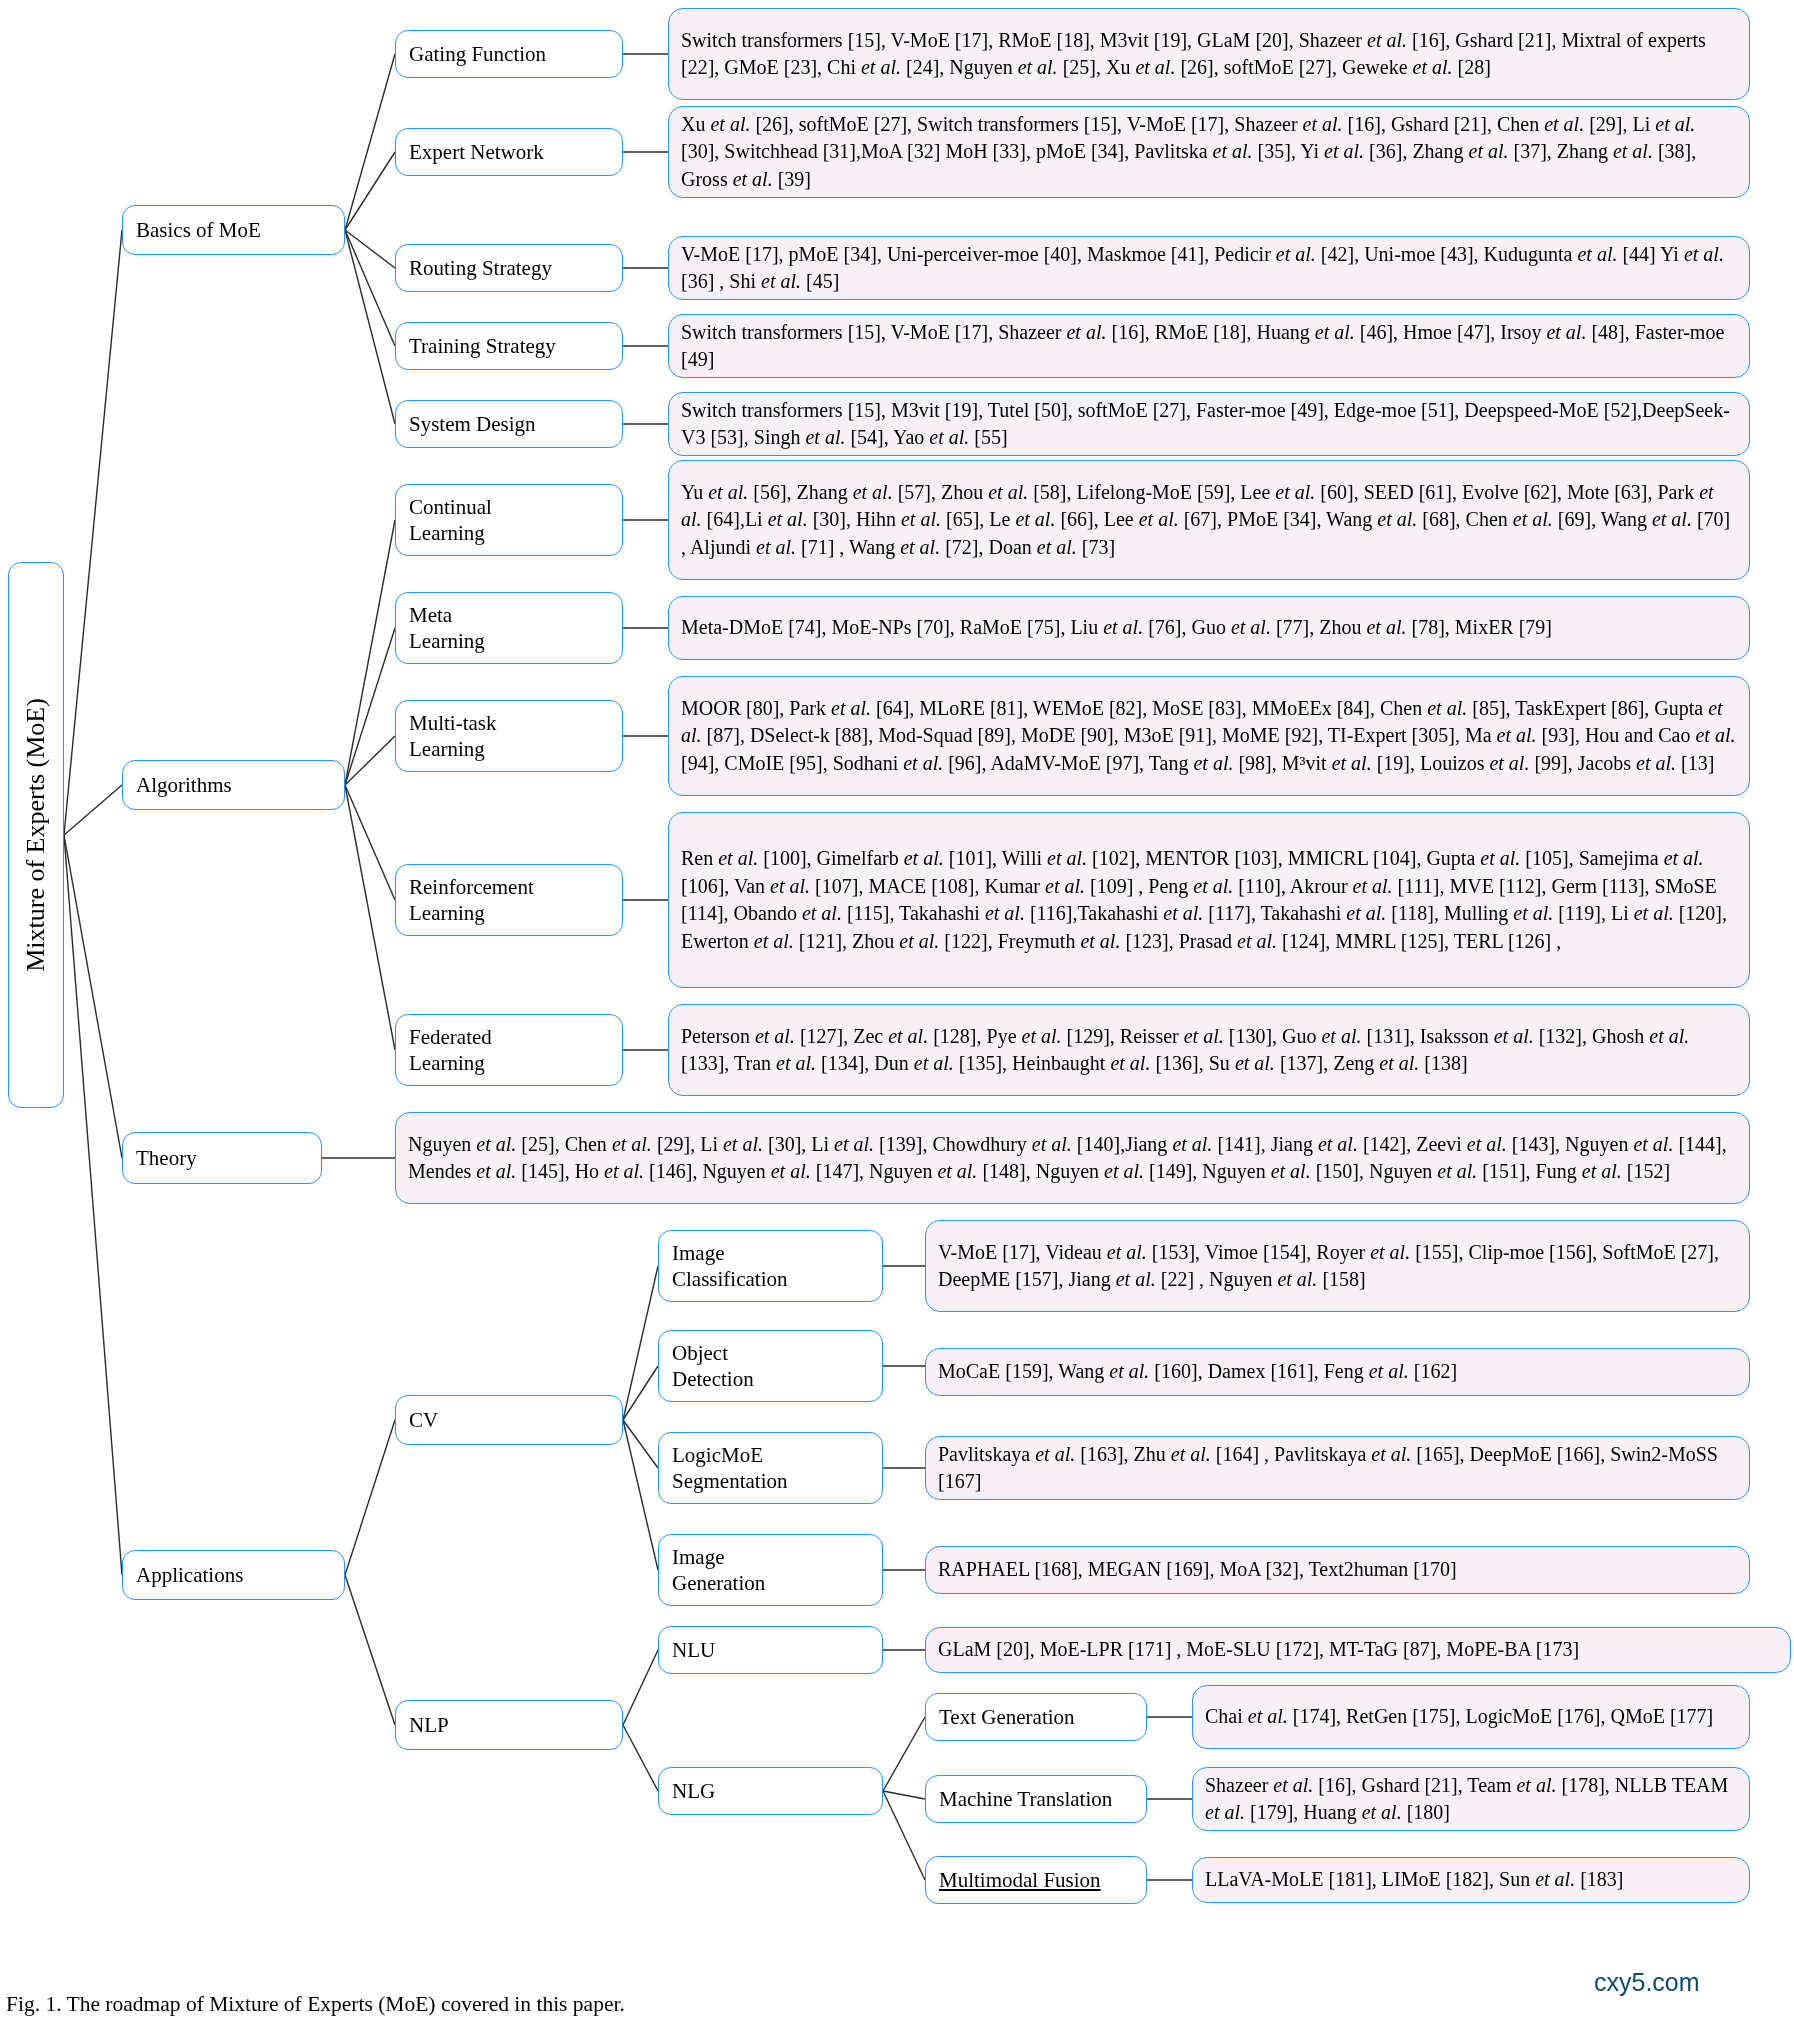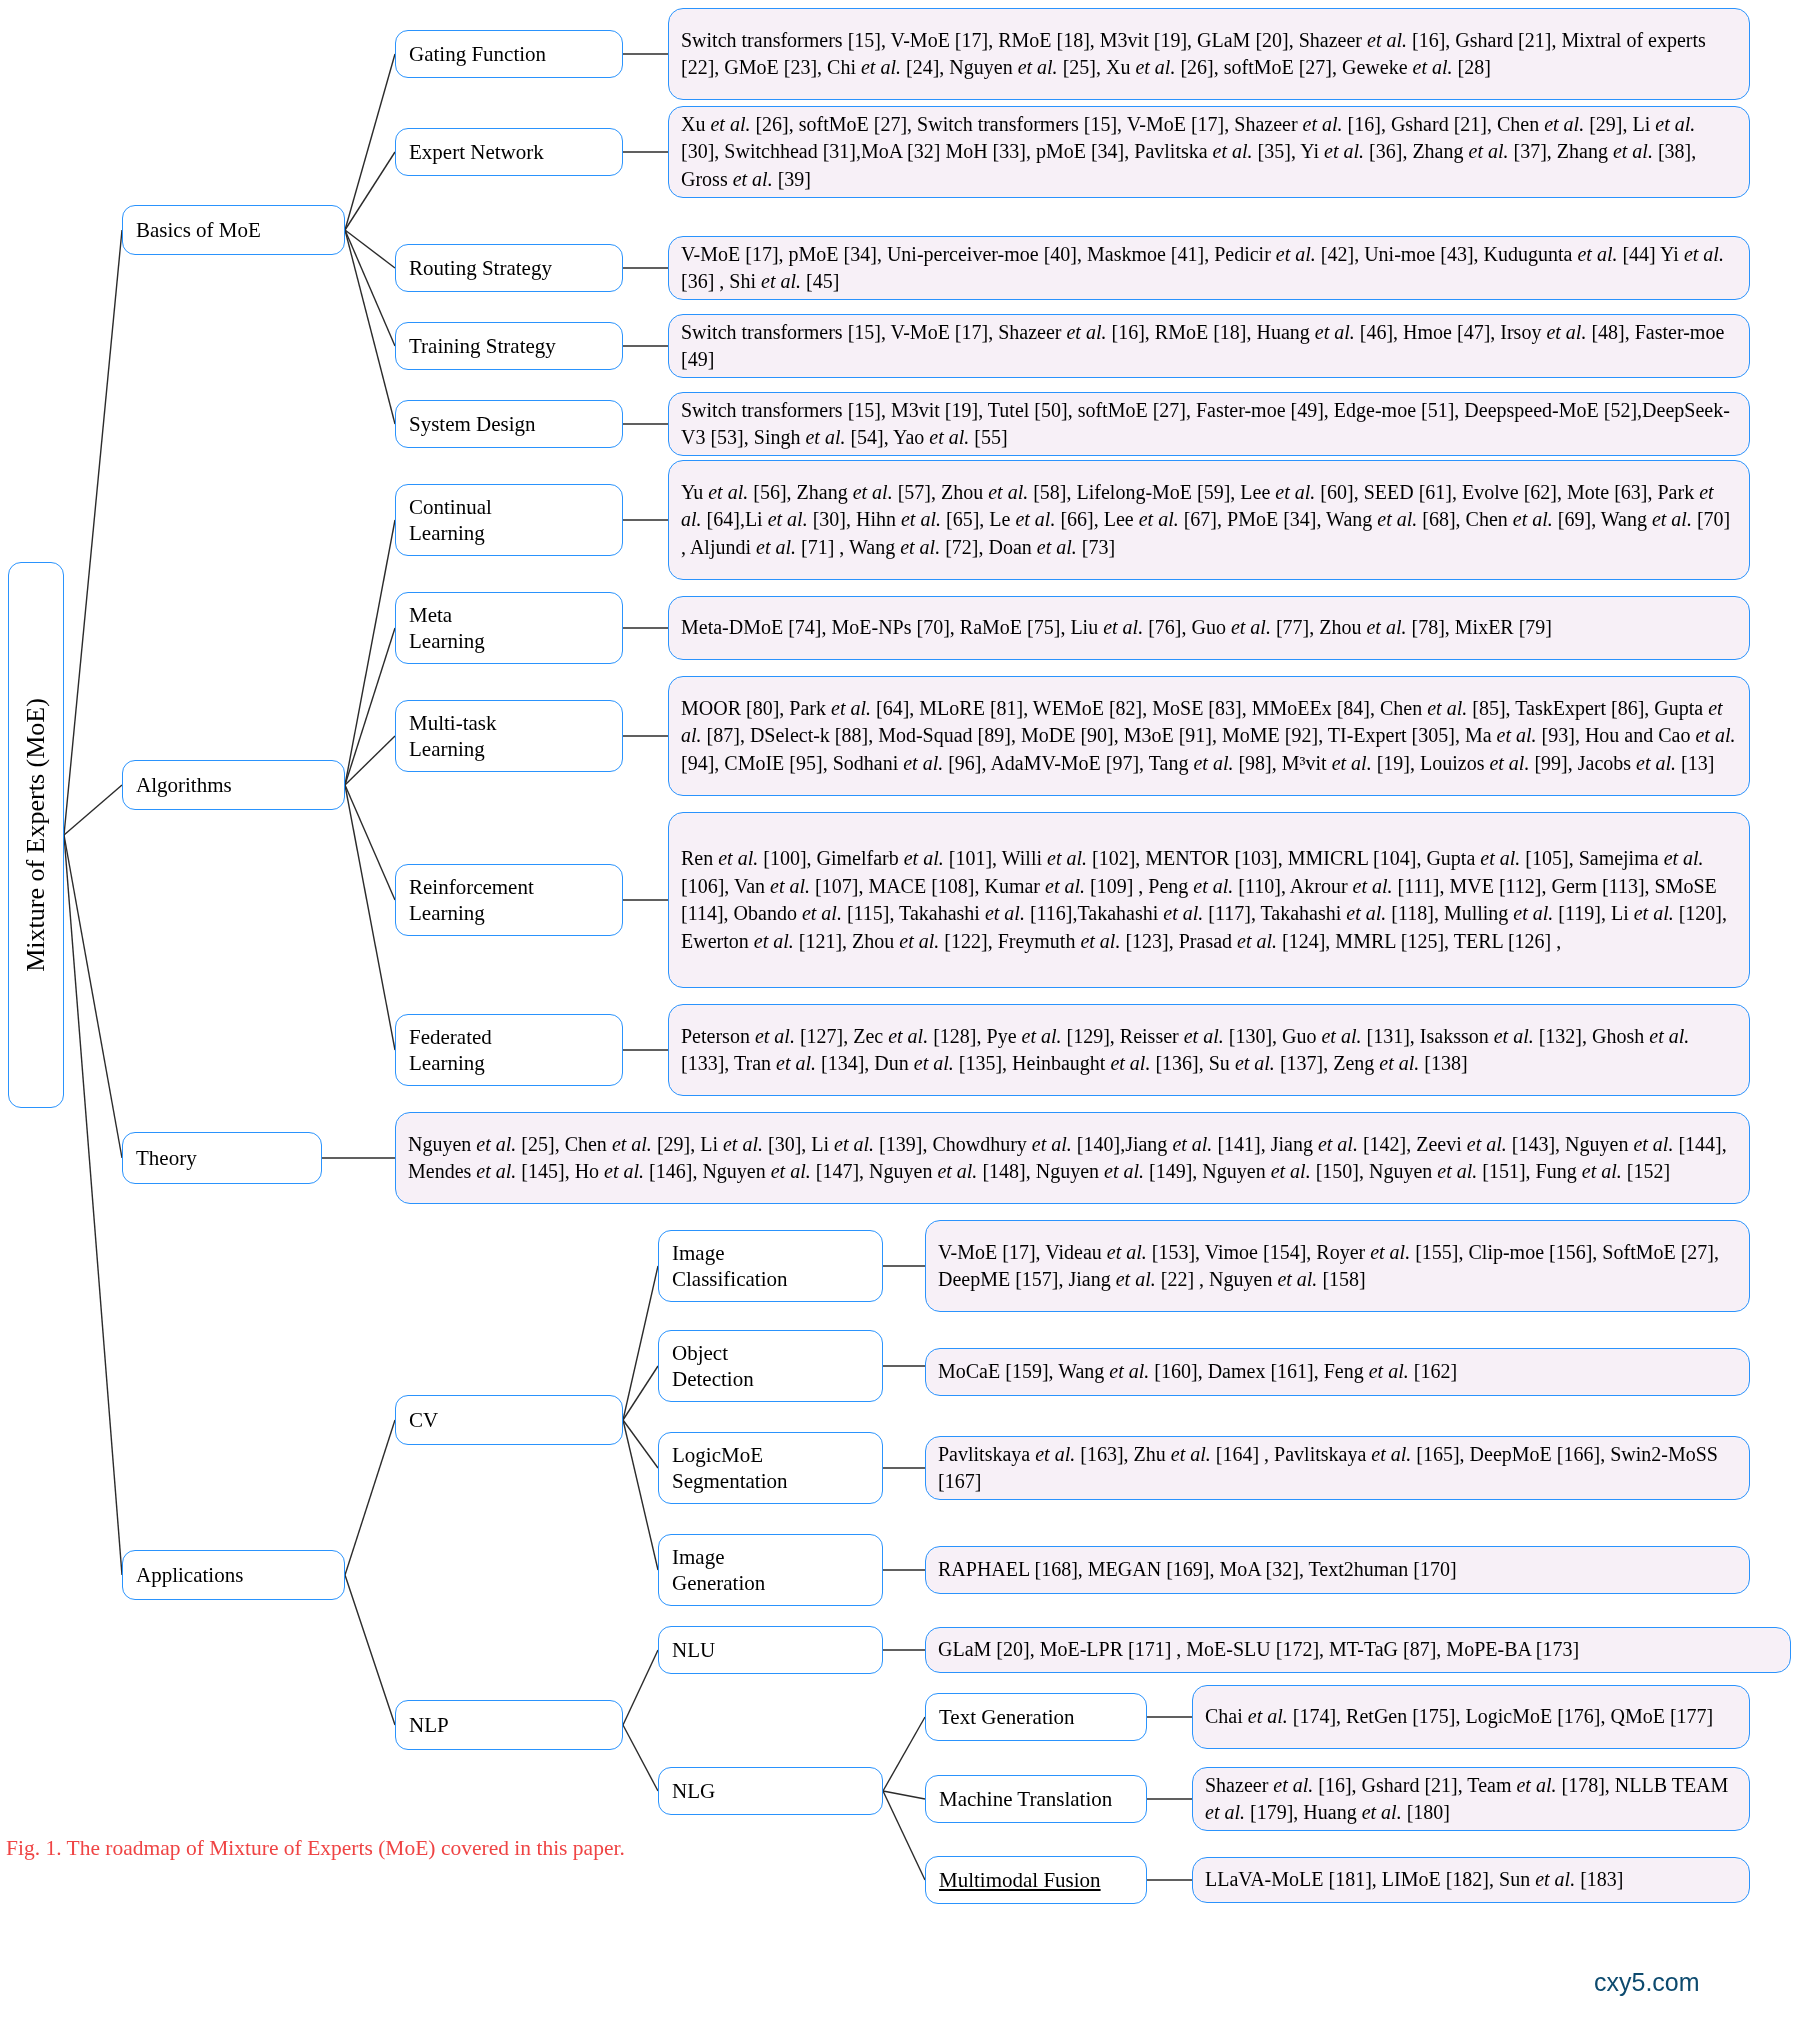--- a/index.html
+++ b/index.html
@@ -11,21 +11,21 @@
   .label{background:#ffffff;display:flex;align-items:center;padding:2px 13px;
          font-size:21px;line-height:26px;}
   .label span{white-space:pre-line;}
   .cite{background:#f7f0f7;display:flex;align-items:center;padding:3px 12px;
         font-size:20px;line-height:27.5px;border-radius:15px;}
   .cite span{display:block;}
   .root{background:#ffffff;}
   .root .inner{position:absolute;left:50%;top:50%;width:540px;height:52px;
         transform:translate(-50%,-50%) rotate(-90deg);display:flex;align-items:center;
         justify-content:center;font-size:26px;white-space:nowrap;}
-  .caption{position:absolute;left:6px;top:1836px;font-size:21.5px;color:#ef4444;}
+  .caption{position:absolute;left:6px;top:1992px;font-size:21.5px;color:#000000;}
   .watermark{position:absolute;left:1594px;top:1968px;font-family:"Liberation Sans",sans-serif;
         font-weight:normal;font-size:25px;color:#0c4a6e;}
   i{font-style:italic;}
 </style>
 </head>
 <body>
 
 <div id="canvas">
 
   <svg class="wires" width="1794" height="2044">

